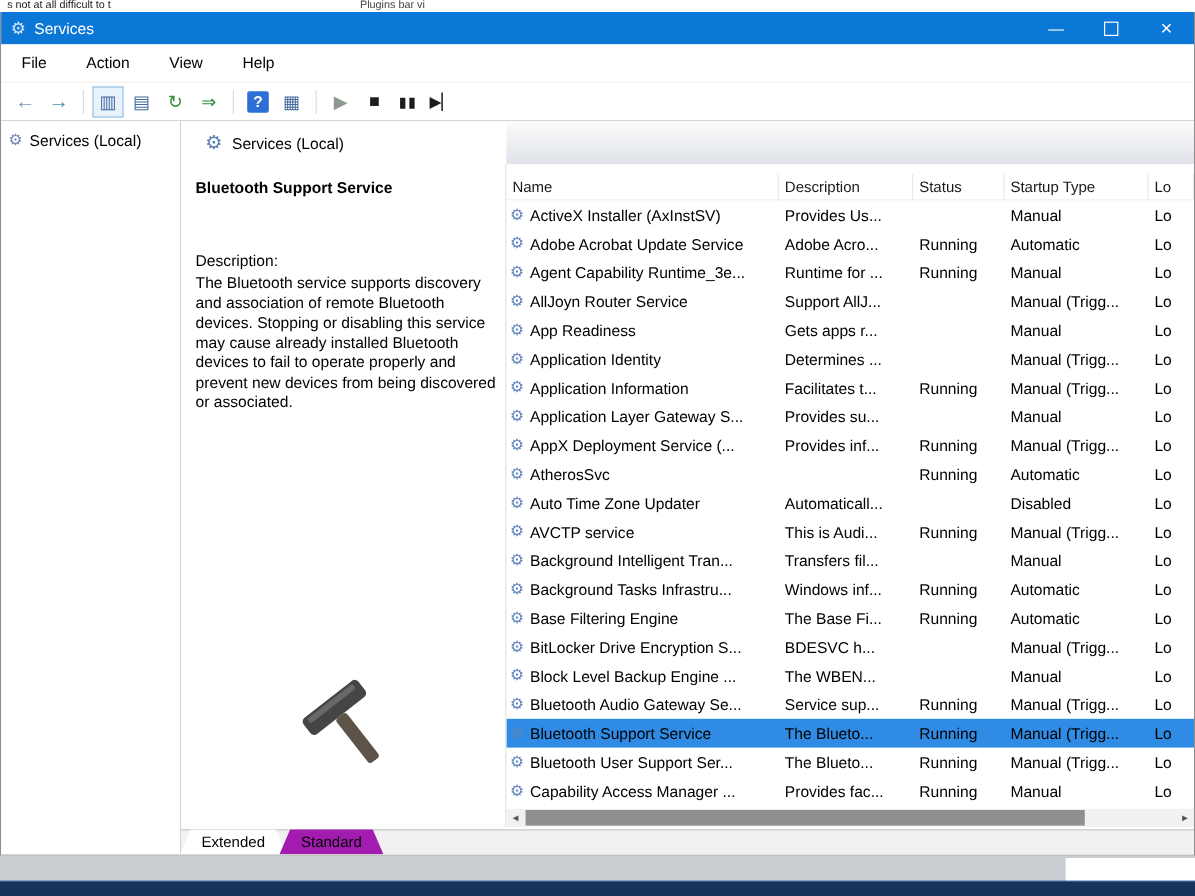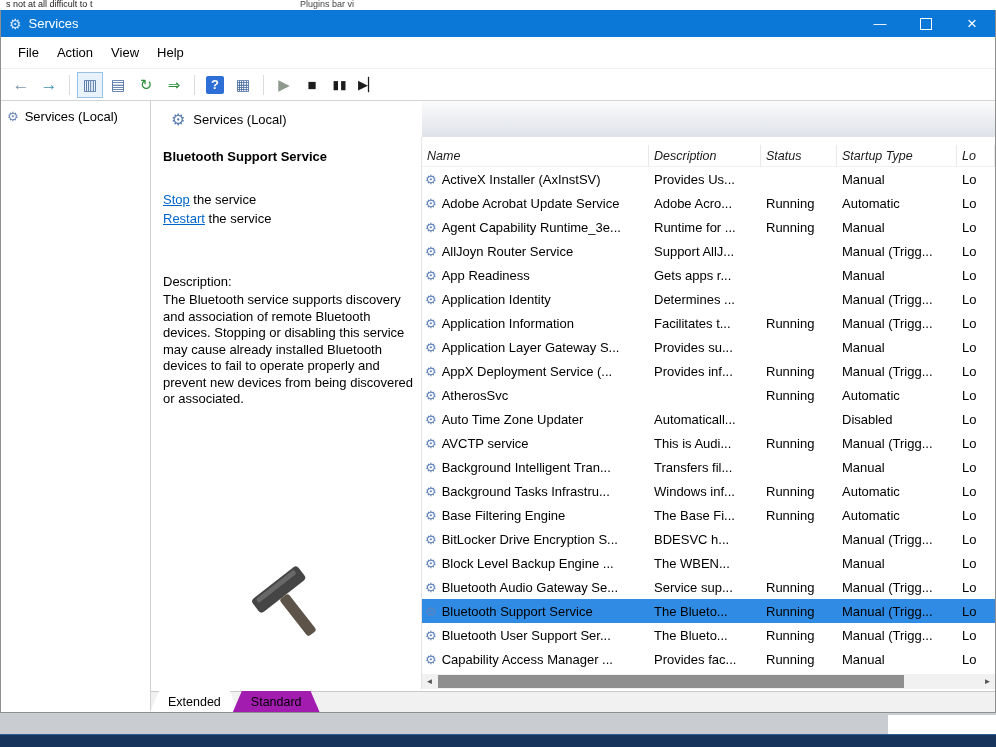--- a/index.html
+++ b/index.html
@@ -18,21 +18,21 @@
   .titlebar{height:27px;background:var(--accent,#0b77d7);display:flex;align-items:center;
             color:#fff;padding-left:8px;}
   .title-icon{font-size:14px;margin-right:7px;color:#dce9f8;}
   .title-text{font-size:13px;}
   .controls{margin-left:auto;display:flex;height:100%;}
   .ctrl{width:46px;display:flex;align-items:center;justify-content:center;font-size:13px;color:#fff;}
   .ctrl.close{font-size:17px;}
   .max-box{width:10px;height:10px;border:1px solid #fff;display:block;}
 
   .menubar{height:31px;display:flex;align-items:center;padding-left:8px;font-size:13px;
-           color:#000;background:#fff;}
+           color:#000;background:#fff;gap:15px;}
   .menu-item{padding:0 9px;}
 
   .toolbar{height:33px;display:flex;align-items:center;padding-left:6px;background:#fff;
            border-top:1px solid #f0f0f0;border-bottom:1px solid #d4d4d4;box-sizing:border-box;}
   .tb-btn{min-width:26px;height:26px;display:flex;align-items:center;justify-content:center;
           margin:0 1px;font-size:15px;color:#333;border:1px solid transparent;box-sizing:border-box;}
   .tb-btn.active{border:1px solid #9ac2e8;background:#e7f2fb;}
   .tb-btn.big{font-size:17px;font-weight:bold;}
   .tb-btn.blue{color:#44699d;}
   .tb-btn.green{color:#2f8f3c;}
@@ -64,21 +64,21 @@
           padding:12px 8px 0 12px;border-right:1px solid #e3e3e3;}
   .d-title{font-weight:bold;font-size:13px;}
   .links{margin-top:26px;font-size:13px;line-height:19px;}
   .links a{color:var(--link,#0066cc);text-decoration:underline;cursor:pointer;}
   .d-label{margin-top:46px;font-size:13px;}
   .d-text{margin-top:3px;width:252px;font-size:13px;line-height:16.5px;}
   .hammer{position:absolute;left:95px;top:422px;}
 
   .list{position:absolute;left:271px;top:0;right:0;bottom:0;}
   .lheader{display:grid;grid-template-columns:227px 112px 76px 120px 1fr;height:22px;margin-top:8px;
-           font-size:12.5px;color:#1a1a1a;font-style:italic;}
+           font-size:12.5px;color:#1a1a1a;}
   .hcell{position:relative;display:flex;align-items:center;padding-left:5px;
          border-right:1px solid #e8e8e8;border-bottom:1px solid #f0f0f0;overflow:hidden;}
   .caret{position:absolute;top:-3px;left:55%;font-size:10px;color:#888;}
   .rows{position:absolute;top:30px;left:0;right:0;bottom:16px;overflow:hidden;}
   .row{display:grid;grid-template-columns:227px 112px 76px 120px 1fr;height:24px;align-items:center;
        font-size:13px;color:#000;}
   .row.selected{background:var(--selection,#2f8be4);}
   .name-cell{display:flex;align-items:center;gap:5px;padding-left:3px;overflow:hidden;white-space:nowrap;}
   .svc-icon{color:#5f83bd;font-size:13px;flex:0 0 auto;}
   .cell{padding-left:5px;overflow:hidden;white-space:nowrap;}
@@ -197,28 +197,20 @@
           <div class="band-inner">
             <span class="band-icon">⚙</span>
             <span>Services (Local)</span>
           </div>
         </div>
 
         <div class="panel">
 
           <div class="detail">
             <div class="d-title">Bluetooth Support Service</div>
-            <div class="links">
-              <div>
-                <a>Stop</a><span> the service</span>
-              </div>
-              <div>
-                <a>Restart</a><span> the service</span>
-              </div>
-            </div>
             <div class="d-label">Description:</div>
             <div class="d-text">The Bluetooth service supports discovery and association of remote Bluetooth devices.  Stopping or disabling this service may cause already installed Bluetooth devices to fail to operate properly and prevent new devices from being discovered or associated.</div>
           </div>
 
           <svg class="hammer" width="96" height="84" viewBox="0 0 96 84">
             <g transform="rotate(-38 48 42)">
               <rect x="14" y="15" width="58" height="17" rx="4" fill="#454545"></rect>
               <rect x="19" y="17" width="48" height="5" rx="2" fill="#6e6e6e" opacity="0.85"></rect>
               <rect x="37" y="32" width="11" height="47" rx="3" fill="#5d5349"></rect>
             </g>

